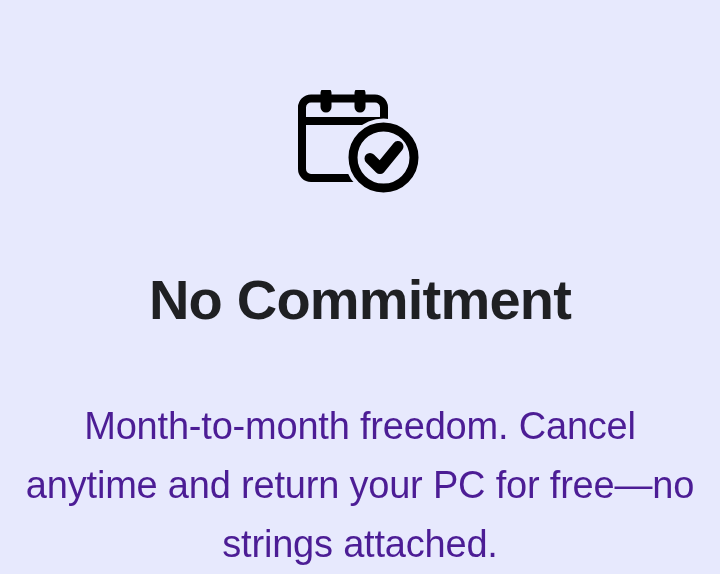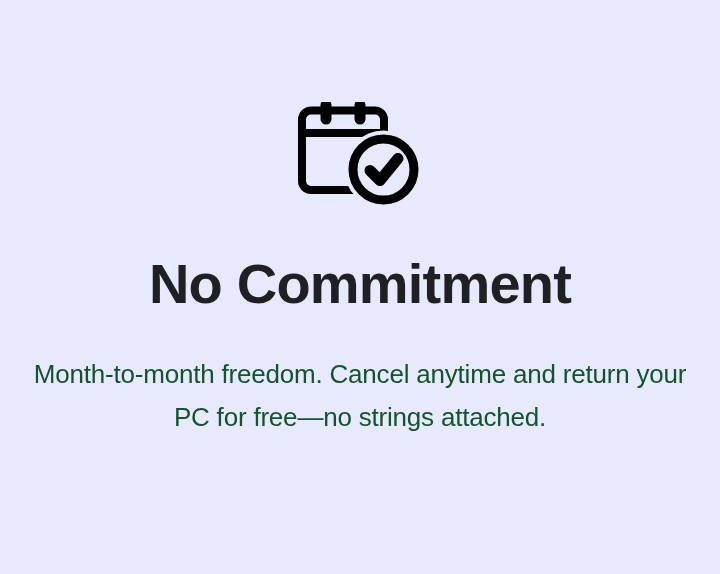--- a/index.html
+++ b/index.html
@@ -15,22 +15,22 @@
   }
   .card {
     position: relative;
     box-sizing: border-box;
     width: 720px;
     height: 574px;
     background: #e7e9fd;
     display: flex;
     flex-direction: column;
     align-items: center;
-    justify-content: flex-start;
-    padding-top: 102px;
+    justify-content: flex-end;
+    gap: 28px;
   }
   .icon-wrap {
     width: 124px;
     height: 104px;
     display: block;
     line-height: 0;
   }
   .icon-wrap svg {
     display: block;
     width: 124px;
@@ -47,25 +47,25 @@
     color: #1f2023;
     text-align: center;
     margin-top: 50px;
   }
   .subcopy {
     margin: 0;
     padding: 0;
     margin-top: 41px;
     width: 672px;
     font-family: "Liberation Sans", sans-serif;
-    font-size: 26px;
+    font-size: 38px;
     font-weight: 400;
-    line-height: 43px;
+    line-height: 59px;
     letter-spacing: -0.2px;
-    color: #14532d;
+    color: #4c1d95;
     text-align: center;
   }
 </style>
 </head>
 <body>
 
 <div class="card">
 
   <div class="icon-wrap">
     <svg viewBox="0 0 124 104" xmlns="http://www.w3.org/2000/svg" aria-hidden="true">

